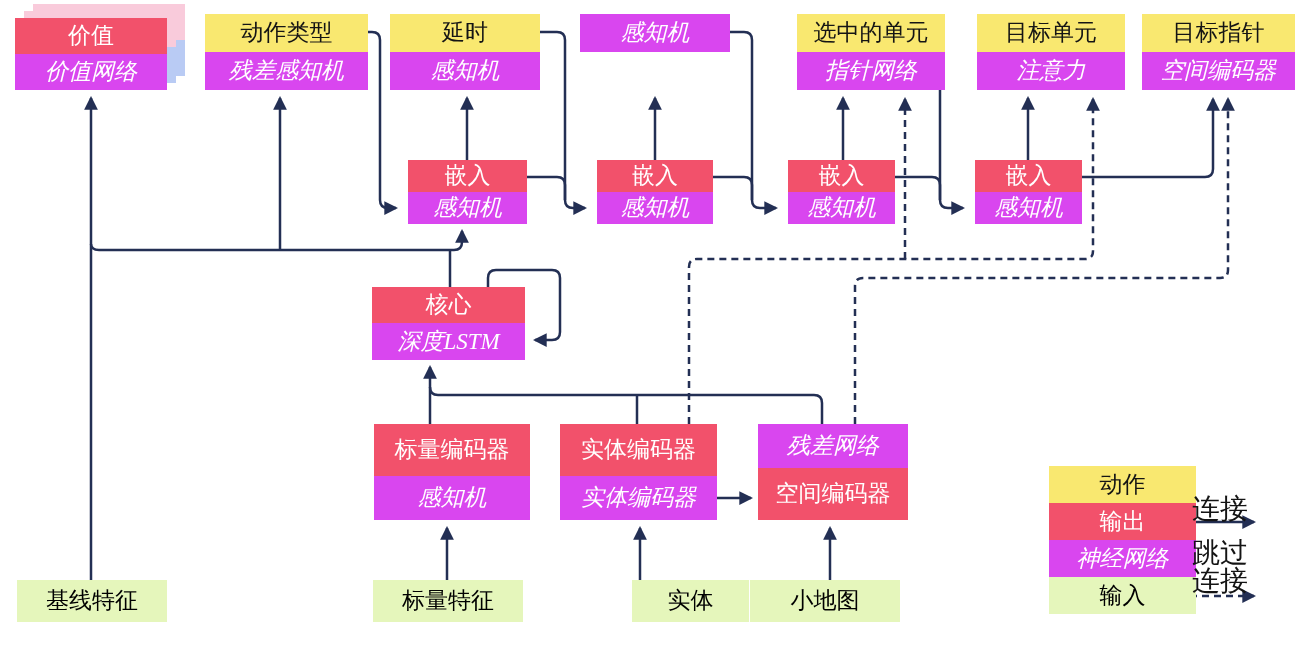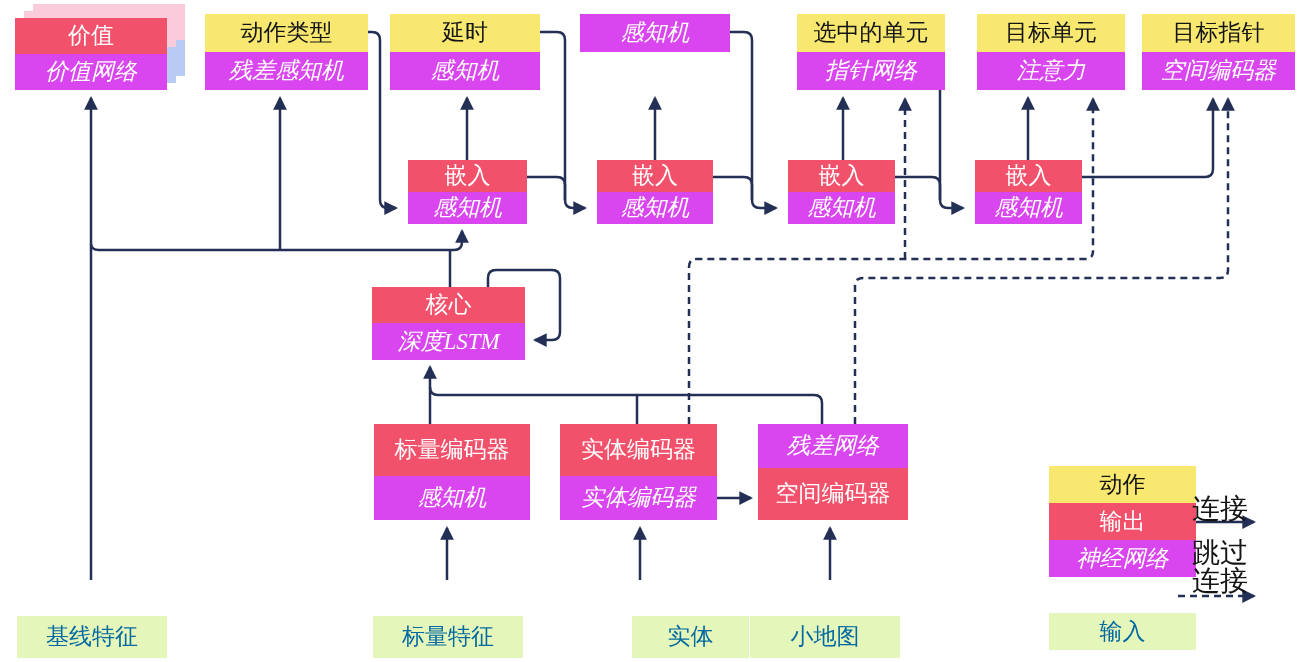--- a/index.html
+++ b/index.html
@@ -7,21 +7,21 @@
     position:relative;width:1301px;height:662px;background:#ffffff;overflow:hidden;
     font-family:"Liberation Serif","DejaVu Serif",serif;
   }
   #edges{position:absolute;left:0;top:0;width:1301px;height:662px;}
   .node{position:absolute;text-align:center;z-index:2;}
   .ghost{position:absolute;z-index:1;}
   .half{width:100%;font-size:23px;white-space:nowrap;overflow:hidden;}
   .action{background:#F9E870;color:#141414;}
   .output{background:#F2516B;color:#ffffff;}
   .network{background:#d946ef;color:#ffffff;font-style:italic;}
-  .input{background:#E5F6BB;color:#0369a1;margin-top:36px;}
+  .input{background:#E5F6BB;color:#000000;}
   .g-pink{background:#F9CBDB;}
   .g-blue{background:#B9CBF4;}
   .h32{height:32px;line-height:32px;}
   .h36{height:36px;line-height:36px;}
   .h37{height:37px;line-height:37px;}
   .h38{height:38px;line-height:38px;}
   .h42{height:42px;line-height:42px;}
   .h44{height:44px;line-height:44px;}
   .h52{height:52px;line-height:52px;}
   .legend-label{position:absolute;z-index:2;font-size:28px;color:#141414;text-align:center;white-space:nowrap;}

